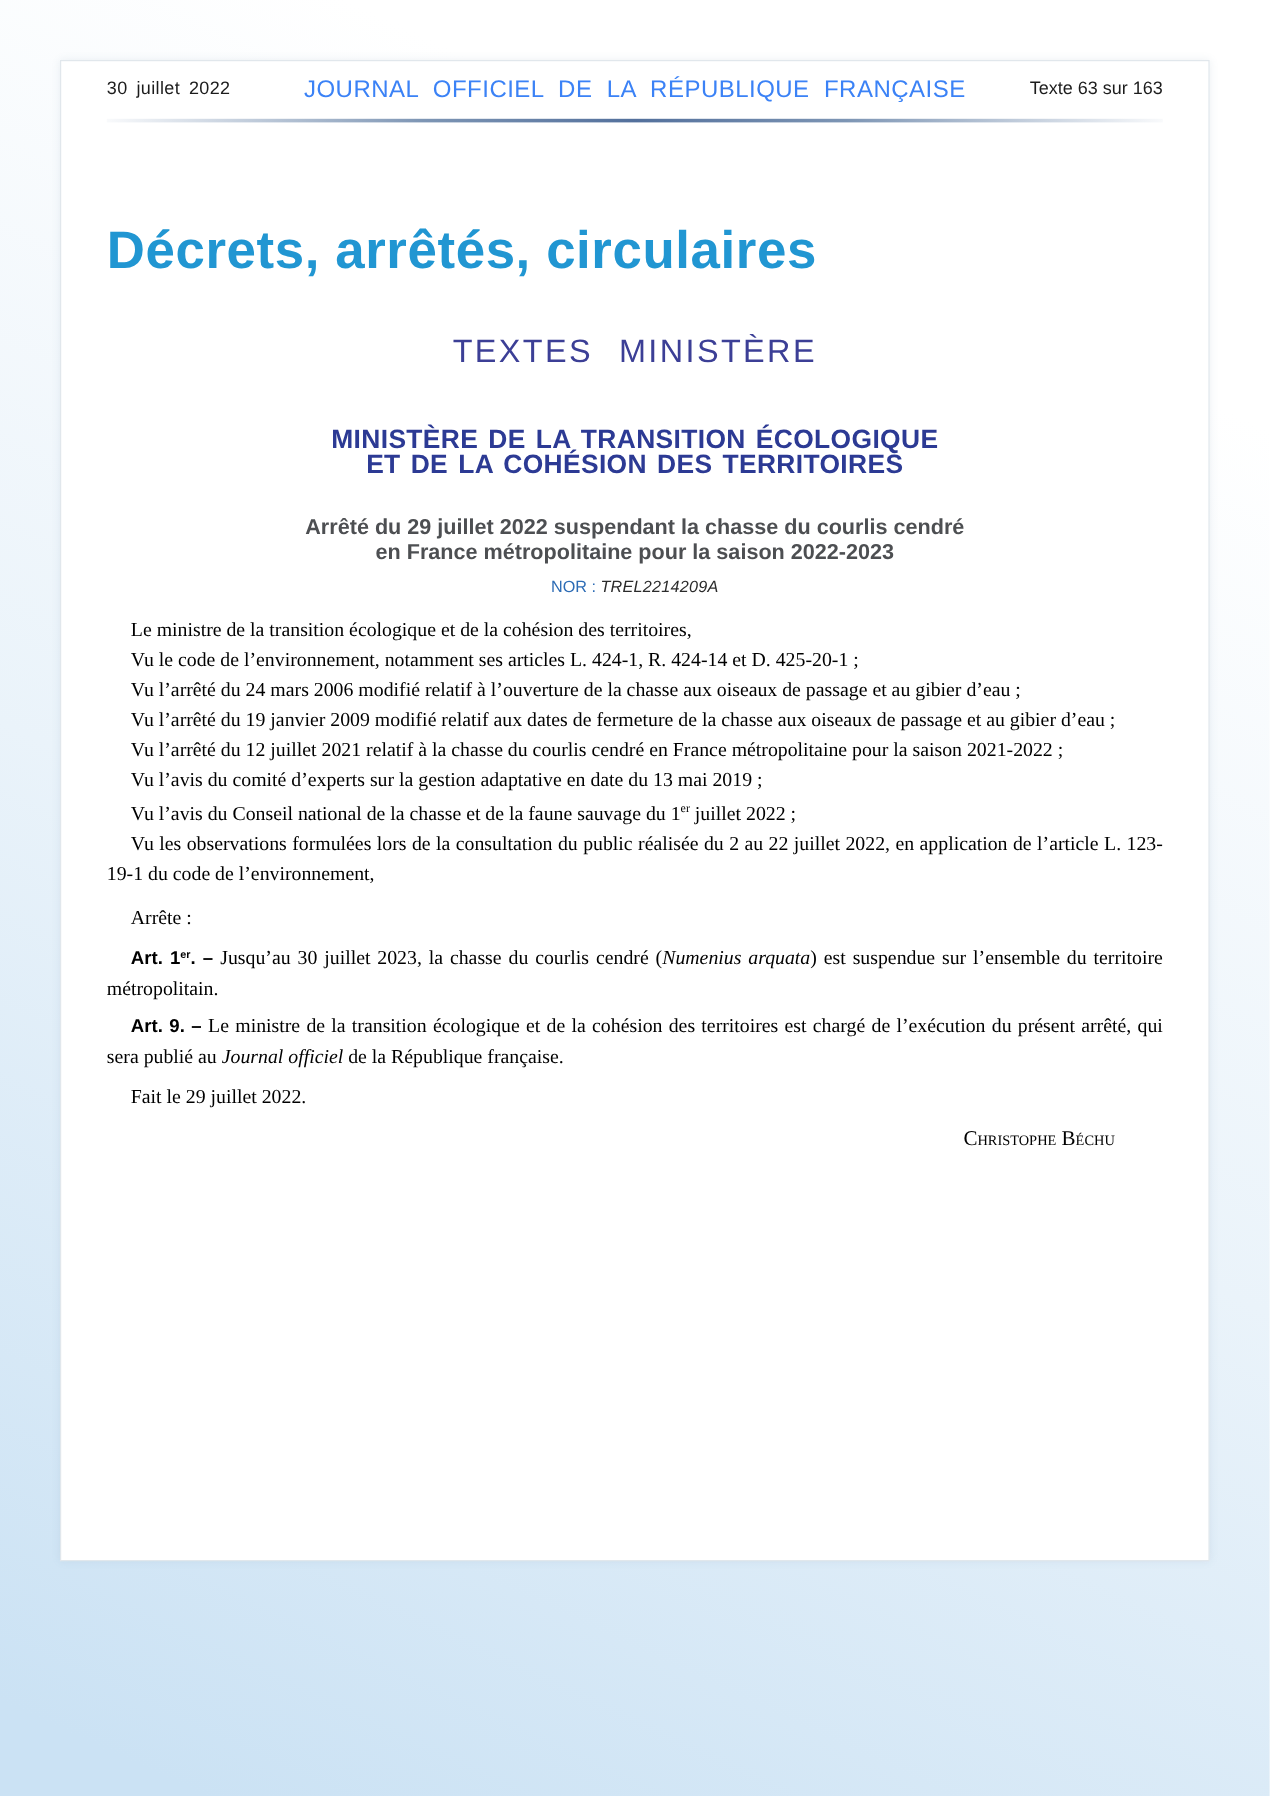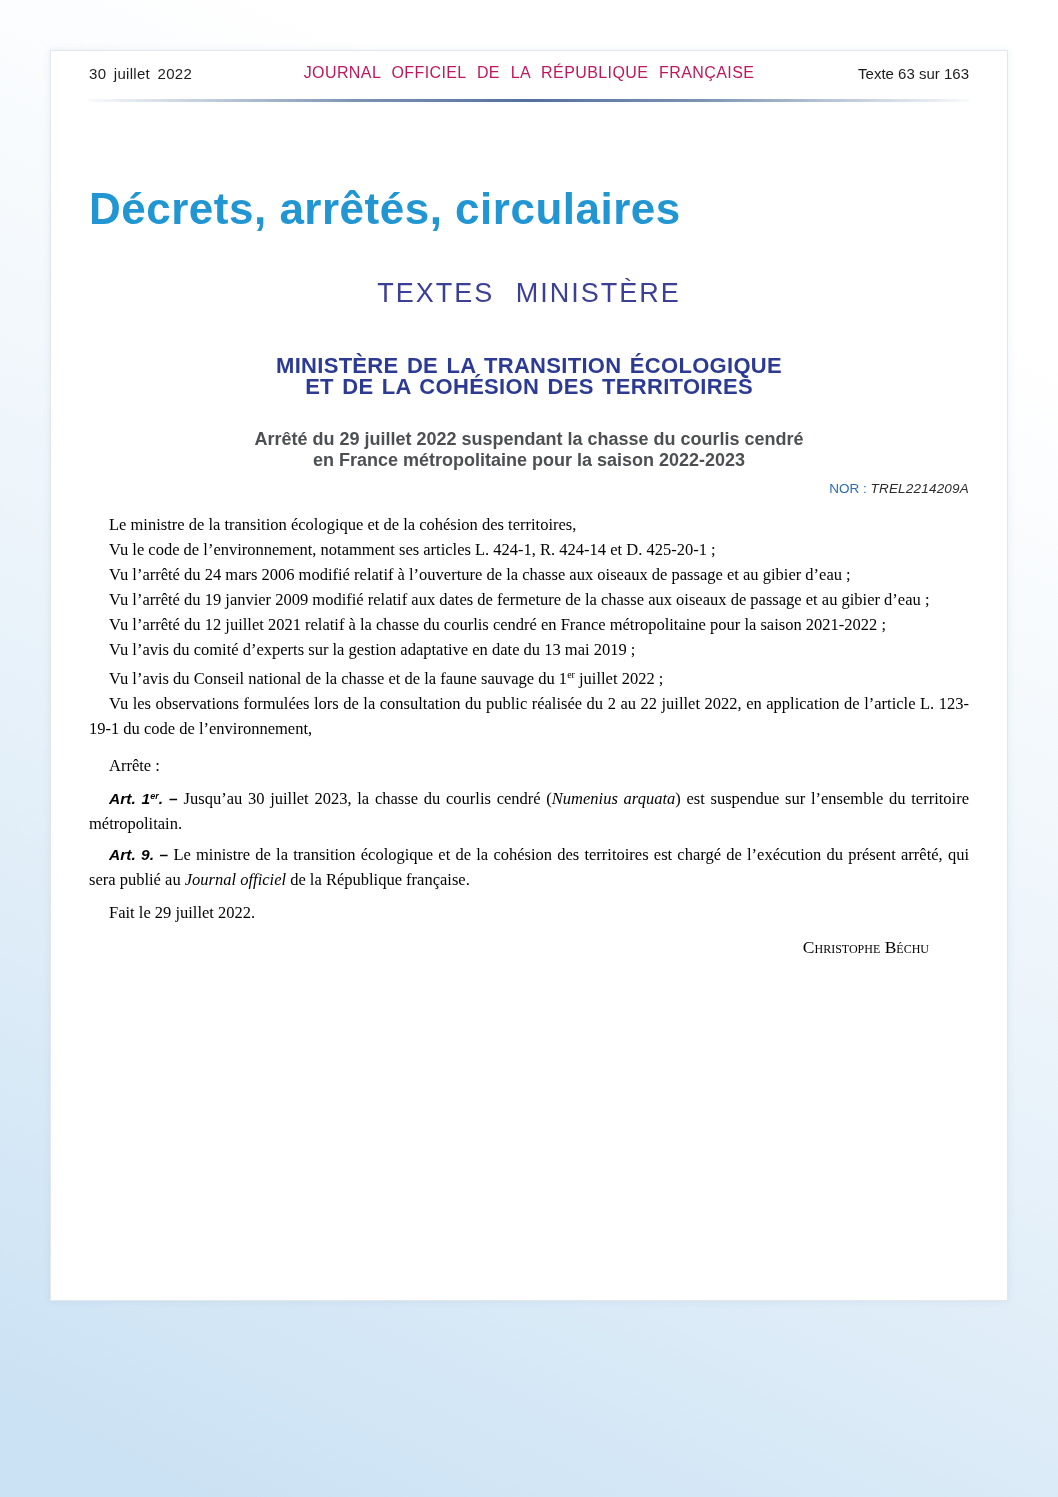--- a/index.html
+++ b/index.html
@@ -23,21 +23,21 @@
   .page-header {
     position: relative;
     padding-top: 14px;
     height: 34px;
     font-size: 15px;
     color: #1c1c1c;
   }
   .header-date { position: absolute; left: 38px; top: 14px; letter-spacing: 0.3px; word-spacing: 3px; }
   .header-title {
     position: absolute; left: 50%; top: 13px; transform: translateX(-50%);
-    color: #be185d; font-size: 16px; letter-spacing: 0.4px; word-spacing: 6px; white-space: nowrap;
+    color: #3b82f6; font-size: 20px; letter-spacing: 0.4px; word-spacing: 6px; white-space: nowrap;
   }
   .header-ref { position: absolute; right: 38px; top: 14px; }
   .header-rule {
     margin: 14px 38px 0 38px;
     height: 3px;
     background: linear-gradient(to right,
       rgba(91, 122, 165, 0.04) 0%,
       #7d95b4 30%,
       #53709c 50%,
       #7d95b4 70%,
@@ -73,21 +73,21 @@
   .act-title {
     margin-top: 32px;
     text-align: center;
     font-size: 18px;
     font-weight: bold;
     line-height: 21px;
     color: #4d4f52;
   }
   .nor-line {
     margin-top: 10px;
-    text-align: right;
+    text-align: center;
     font-size: 13.5px;
   }
   .nor-label { color: #2d6cb5; }
   .nor-value { color: #2b2b2b; font-style: italic; letter-spacing: 0.2px; }
 
   
   .doc-body {
     margin-top: 16px;
     font-family: "Liberation Serif", serif;
     font-size: 16.5px;
@@ -95,21 +95,20 @@
     color: #000000;
     text-align: justify;
   }
   .doc-body p { text-indent: 20px; }
   .arrete-formula { text-indent: 95px; margin-top: 12px; }
   .article { margin-top: 6px; }
   .art-label {
     font-family: "Liberation Sans", sans-serif;
     font-weight: bold;
     font-size: 15.5px;
-    font-style: italic;
   }
   .sup { font-size: 10px; vertical-align: 6px; }
   .art-label .sup { vertical-align: 5px; font-size: 9px; }
   .italic { font-style: italic; }
   .fait-line { margin-top: 8px; }
   .signature-line {
     margin-top: 10px;
     text-align: right;
     padding-right: 40px;
     font-variant: small-caps;

